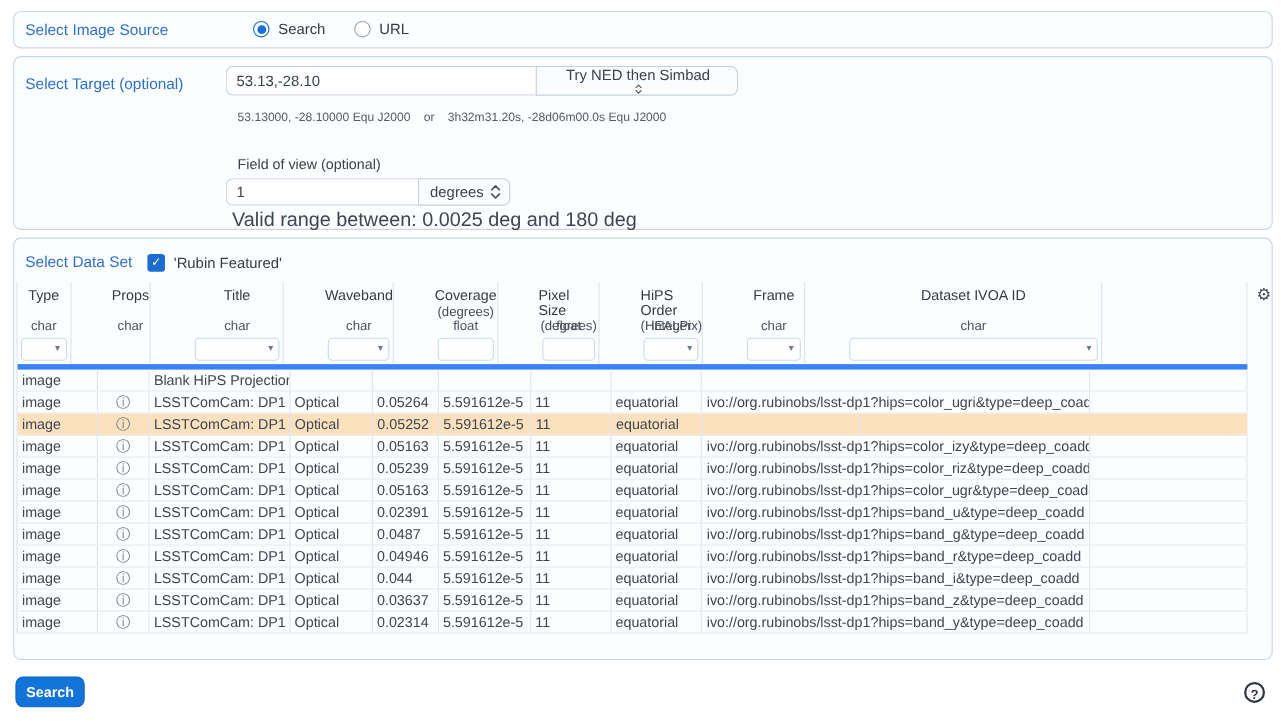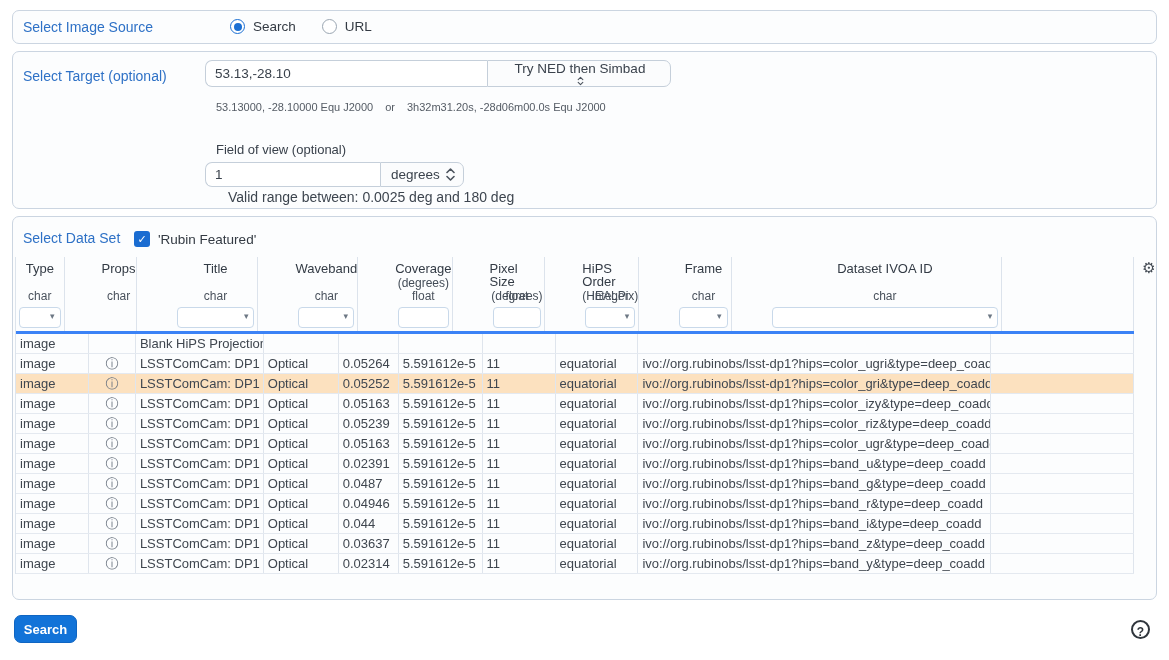--- a/index.html
+++ b/index.html
@@ -28,30 +28,30 @@
     font-size:13.5px; color:#3a424c; padding:0 9px; outline:none; font-family:inherit; }
   .isel { border:1px solid #c5cfda; background:#fbfcfd; border-radius:0 7px 7px 0; display:flex;
     align-items:center; justify-content:space-between; padding:0 8px 0 10px;
     font-size:13.5px; color:#3a424c; cursor:pointer; }
   #target-group { top:8px; }  #target-group .tin { width:282px; height:27px; } #target-group .isel { width:184px; height:27px;flex-direction:column; }
   #fov-group    { top:110px; } #fov-group .tin { width:175px; height:25px; }  #fov-group .isel { width:84px; height:25px; }
 
   .feedback { position:absolute; left:203px; top:49px; font-size:11px; color:#545b64; }
   .feedback .or { margin:0 12px; }
   .fov-label { position:absolute; left:203px; top:90px; font-size:13px; color:#39414b; }
-  .fov-hint  { position:absolute; left:215px; top:137px; font-size:14px; color:#3d454f; }
+  .fov-hint  { position:absolute; left:198px; top:137px; font-size:18px; color:#3d454f; }
 
   
   .cb { position:absolute; left:121px; top:14px; width:16px; height:16px; border-radius:3px;
     background:#1a6cd1; color:#fff; font-size:11px; line-height:16px; text-align:center; cursor:pointer; }
   .cb-label { position:absolute; left:145px; top:15px; font-size:13.5px; color:#333a43; }
 
   
   #tbl { position:absolute; left:2px; top:40px; width:1119px; border-left:1px solid #dde4ec; }
-  .thead { display:flex; border-bottom:3px solid #3b82f6;gap:37px; }
+  .thead { display:flex; border-bottom:5px solid #3b82f6;gap:37px; }
   .th { border-right:1px solid #dce3ec; position:relative; }
   .th-name { height:32px; display:flex; flex-direction:column; align-items:center; padding-top:5px;
     font-size:13px; color:#333b45; line-height:13px; cursor:pointer; }
   .th-sub { font-size:12px; color:#434c57; margin-top:2px; }
   .th-dtype { height:16px; text-align:center; font-size:12px; color:#4a525d; }
   .th-filter { height:26px; position:relative; }
   .fbox { position:absolute; left:3px; right:3px; top:2px; height:21px; border:1px solid #c9d9ea;
     border-radius:4px; background:#fff; font:inherit; outline:none; }
   .fbox .arr { position:absolute; right:5px; top:3px; font-size:9px; color:#6d7884; }
   .tr { display:flex; height:20px; border-bottom:1px solid #e4e9f0; cursor:pointer; }
@@ -263,21 +263,20 @@
         </div>
         <div class="tr selected">
           <div class="td td-type" style="width: 73px;">image</div>
           <div class="td td-props" style="width: 47px;"><span class="info-i">ⓘ</span></div>
           <div class="td td-title" style="width: 128px;">LSSTComCam: DP1 gri</div>
           <div class="td td-waveband" style="width: 75px;">Optical</div>
           <div class="td td-coverage" style="width: 60px;">0.05252</div>
           <div class="td td-pixel_size" style="width: 84px;">5.591612e-5</div>
           <div class="td td-hips_order" style="width: 73px;">11</div>
           <div class="td td-frame" style="width: 83px;">equatorial</div>
-          <div class="td td-ivoa_id" style="width: 353px;">ivo://org.rubinobs/lsst-dp1?hips=color_gri&amp;type=deep_coadd</div>
           <div class="td td-_filler" style="width: 143px;"></div>
         </div>
         <div class="tr">
           <div class="td td-type" style="width: 73px;">image</div>
           <div class="td td-props" style="width: 47px;"><span class="info-i">ⓘ</span></div>
           <div class="td td-title" style="width: 128px;">LSSTComCam: DP1 izy</div>
           <div class="td td-waveband" style="width: 75px;">Optical</div>
           <div class="td td-coverage" style="width: 60px;">0.05163</div>
           <div class="td td-pixel_size" style="width: 84px;">5.591612e-5</div>
           <div class="td td-hips_order" style="width: 73px;">11</div>

